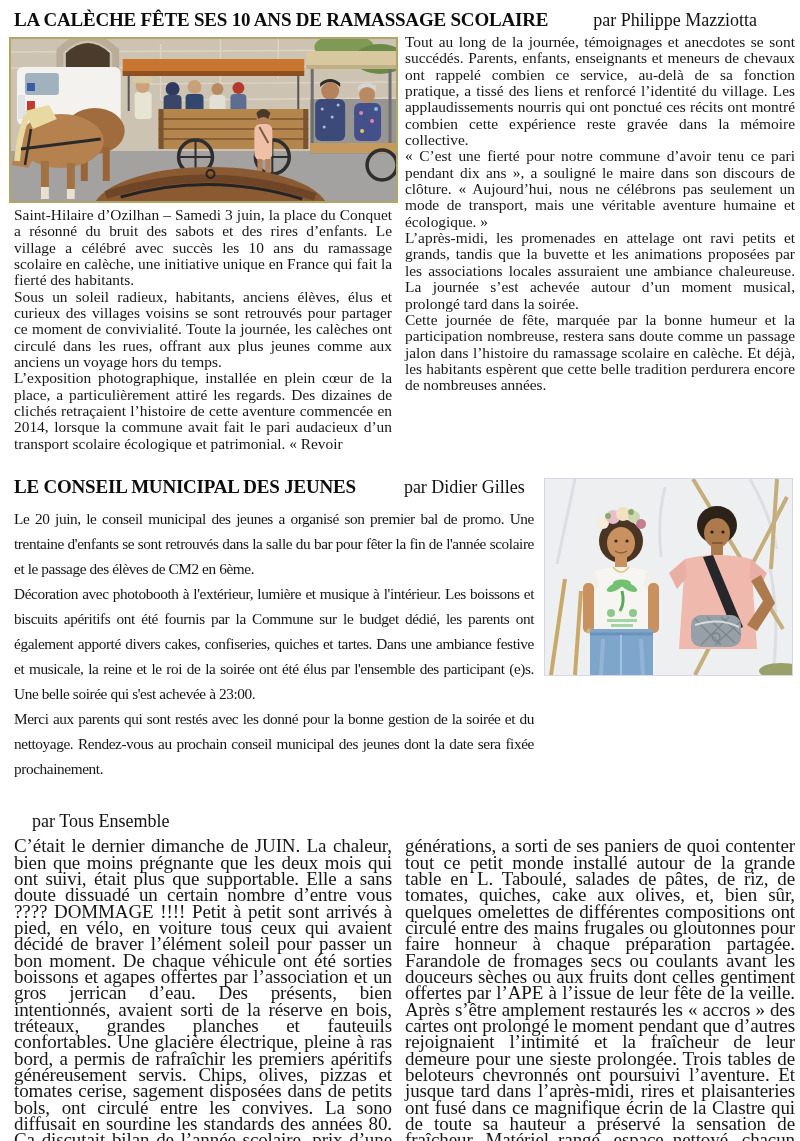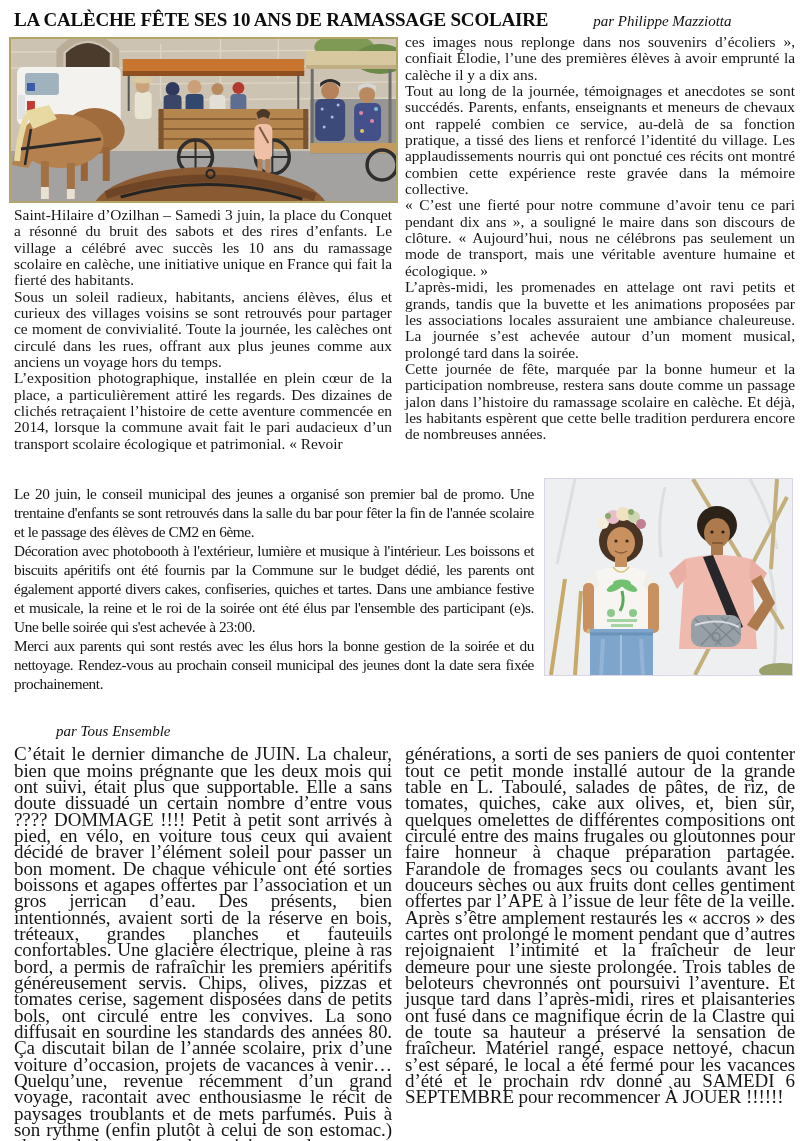--- a/index.html
+++ b/index.html
@@ -8,48 +8,48 @@
     width:800px; height:1141px; overflow:hidden;
     font-family:"Liberation Serif","DejaVu Serif",serif;
     color:#151515;
   }
   .page { position:relative; width:800px; height:1141px; padding:9px 5px 0 14px; background:#fff; }
 
   .art-header { display:flex; align-items:baseline; }
   .art-title {
     font-size:19px; font-weight:700; letter-spacing:-0.2px; white-space:nowrap; color:#0d0d0d;
   }
-  .byline { font-style:italic; font-size:15px; margin-left:45px; white-space:nowrap; color:#111; }
+  .byline { font-size:18px; margin-left:45px; white-space:nowrap; color:#111; }
 
   .cols { display:flex; gap:13px; margin-top:3px; }
   .colL { width:378px; }
   .colR { width:390px; }
   .bodytext { text-align:justify; font-size:15.4px; line-height:16.35px; color:#161616; }
   .bodytext p { margin:0; }
 
   .photo1-frame {
     width:389px; height:166px; border:2px solid #b3a468;
     margin:3px 0 4px -5px; background:#cdc3b2; overflow:hidden;
   }
   .photo1-frame svg, .photo2-frame svg { display:block; width:100%; height:100%; }
 
   
   .article2 { display:flex; gap:10px; margin-top:24px; }
   .art2-left { width:520px; }
   .art2-left .byline { margin-left:48px; }
-  .art2-text { margin-top:8px; font-size:15.3px; line-height:19px; letter-spacing:-0.4px; text-align:justify; }
+  .art2-text { margin-top:8px; font-size:15.3px; line-height:25px; letter-spacing:-0.4px; text-align:justify; }
   .art2-text p { margin:0; }
   .photo2-frame {
     width:249px; height:198px; border:1px solid #d9d5e6; background:#edeff1; overflow:hidden;
     margin-top:2px;
   }
 
   
   .article3 { margin-top:30px; }
-  .article3 .byline { margin-left:42px;text-align:right; }
+  .article3 .byline { margin-left:18px;text-align:right; }
   .article3 .cols { margin-top:6px; }
   .article3 .bodytext { font-size:19px; letter-spacing:-0.1px; }
 
   .page-footer {
     margin-top:9px; width:781px; text-align:left;
     font-family:"DejaVu Serif","Liberation Serif",serif;
     font-style:italic; font-weight:700; font-size:14px; color:#2b2bc4;
   }
 </style>
 </head>
@@ -196,35 +196,38 @@
               <circle cx="200" cy="135" r="4" fill="none" stroke="#242424" stroke-width="2"></circle>
             </g>
           </svg>
         </figure>
         <p>Saint-Hilaire d’Ozilhan – Samedi 3 juin, la place du Conquet a résonné du bruit des sabots et des rires d’enfants. Le village a célébré avec succès les 10 ans du ramassage scolaire en calèche, une initiative unique en France qui fait la fierté des habitants.</p>
         <p>Sous un soleil radieux, habitants, anciens élèves, élus et curieux des villages voisins se sont retrouvés pour partager ce moment de convivialité. Toute la journée, les calèches ont circulé dans les rues, offrant aux plus jeunes comme aux anciens un voyage hors du temps.</p>
         <p>L’exposition photographique, installée en plein cœur de la place, a particulièrement attiré les regards. Des dizaines de clichés retraçaient l’histoire de cette aventure commencée en 2014, lorsque la commune avait fait le pari audacieux d’un transport scolaire écologique et patrimonial. « Revoir</p>
       </div>
 
       <div class="colR bodytext">
-        <p>ces images nous replonge dans nos souvenirs d’écoliers », confiait Élodie, l’une des premières élèves à avoir emprunté la calèche il y a dix ans.</p>
         <p>Tout au long de la journée, témoignages et anecdotes se sont succédés. Parents, enfants, enseignants et meneurs de chevaux ont rappelé combien ce service, au-delà de sa fonction pratique, a tissé des liens et renforcé l’identité du village. Les applaudissements nourris qui ont ponctué ces récits ont montré combien cette expérience reste gravée dans la mémoire collective.</p>
         <p>« C’est une fierté pour notre commune d’avoir tenu ce pari pendant dix ans », a souligné le maire dans son discours de clôture. « Aujourd’hui, nous ne célébrons pas seulement un mode de transport, mais une véritable aventure humaine et écologique. »</p>
         <p>L’après-midi, les promenades en attelage ont ravi petits et grands, tandis que la buvette et les animations proposées par les associations locales assuraient une ambiance chaleureuse. La journée s’est achevée autour d’un moment musical, prolongé tard dans la soirée.</p>
         <p>Cette journée de fête, marquée par la bonne humeur et la participation nombreuse, restera sans doute comme un passage jalon dans l’histoire du ramassage scolaire en calèche. Et déjà, les habitants espèrent que cette belle tradition perdurera encore de nombreuses années.</p>
       </div>
     </div>
   </section>
 
   <section class="article2">
     <div class="art2-left">
+      <div class="art-header">
+        <h2 class="art-title">LE CONSEIL MUNICIPAL DES JEUNES</h2>
+        <span class="byline">par Didier Gilles</span>
+      </div>
       <div class="art2-text">
         <p>Le 20 juin, le conseil municipal des jeunes a organisé son premier bal de promo. Une trentaine d'enfants se sont retrouvés dans la salle du bar pour fêter la fin de l'année scolaire et le passage des élèves de CM2 en 6ème.</p>
         <p>Décoration avec photobooth à l'extérieur, lumière et musique à l'intérieur.  Les boissons et biscuits apéritifs ont été fournis par la Commune sur le budget dédié, les parents ont également apporté divers cakes, confiseries, quiches et tartes. Dans une ambiance festive et musicale, la reine et le roi de la soirée ont été élus par l'ensemble des participant (e)s. Une belle soirée qui s'est achevée à 23:00.</p>
-        <p>Merci aux parents qui sont restés avec les élus hors la bonne gestion de la soirée et du nettoyage. Rendez-vous au prochain conseil municipal des jeunes dont la date sera fixée prochainement.</p>
+        <p>Merci aux parents qui sont restés avec les donné pour la bonne gestion de la soirée et du nettoyage. Rendez-vous au prochain conseil municipal des jeunes dont la date sera fixée prochainement.</p>
       </div>
     </div>
 
     <figure class="photo2-frame" aria-label="La reine et le roi de la soirée devant le photobooth du bal de promo">
       <svg viewBox="0 0 247 196" preserveAspectRatio="none">
 
         <rect width="247" height="196" fill="#edeff1"></rect>
         <g stroke="#dbdfe3" stroke-width="3" fill="none">
           <path d="M30 0 L12 85"></path>
           <path d="M120 8 Q112 40 116 78"></path>

